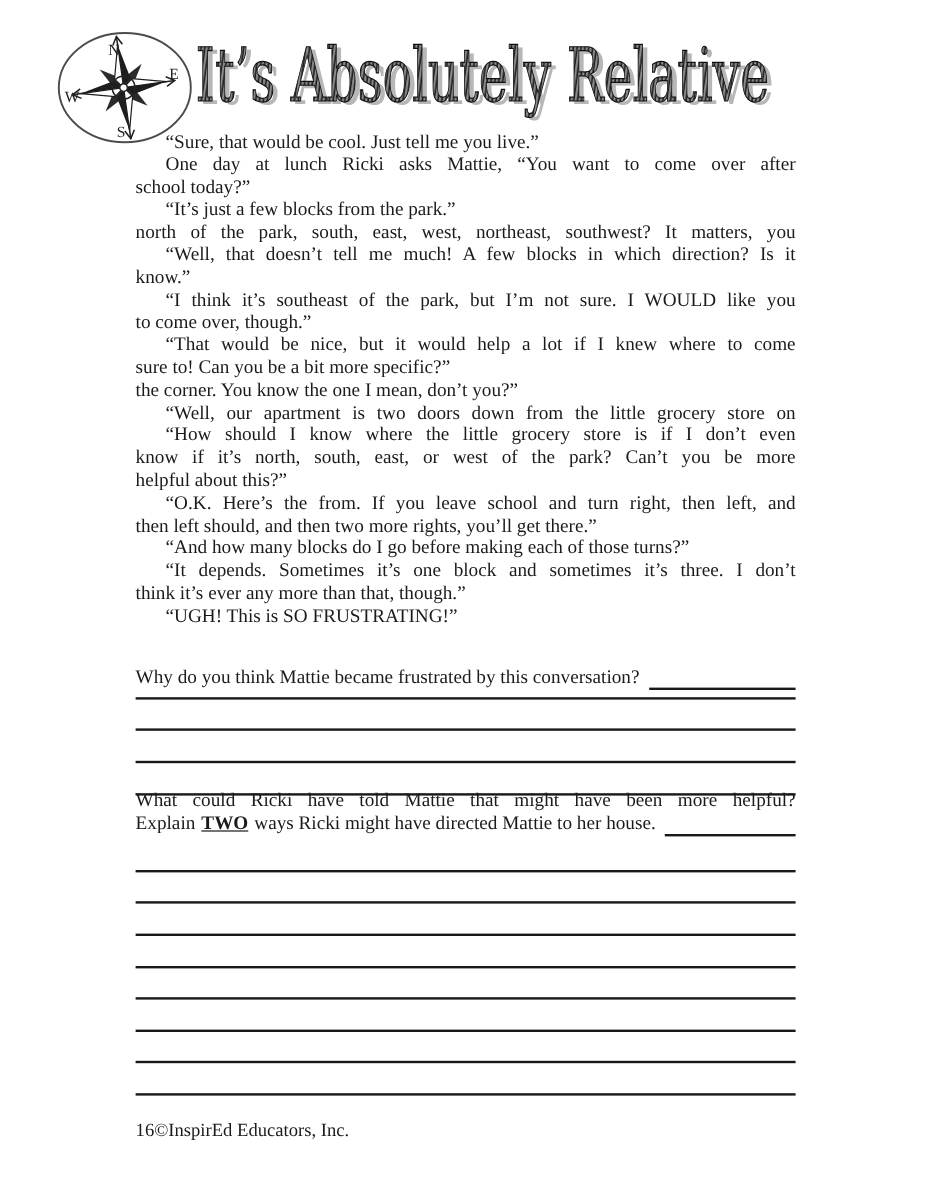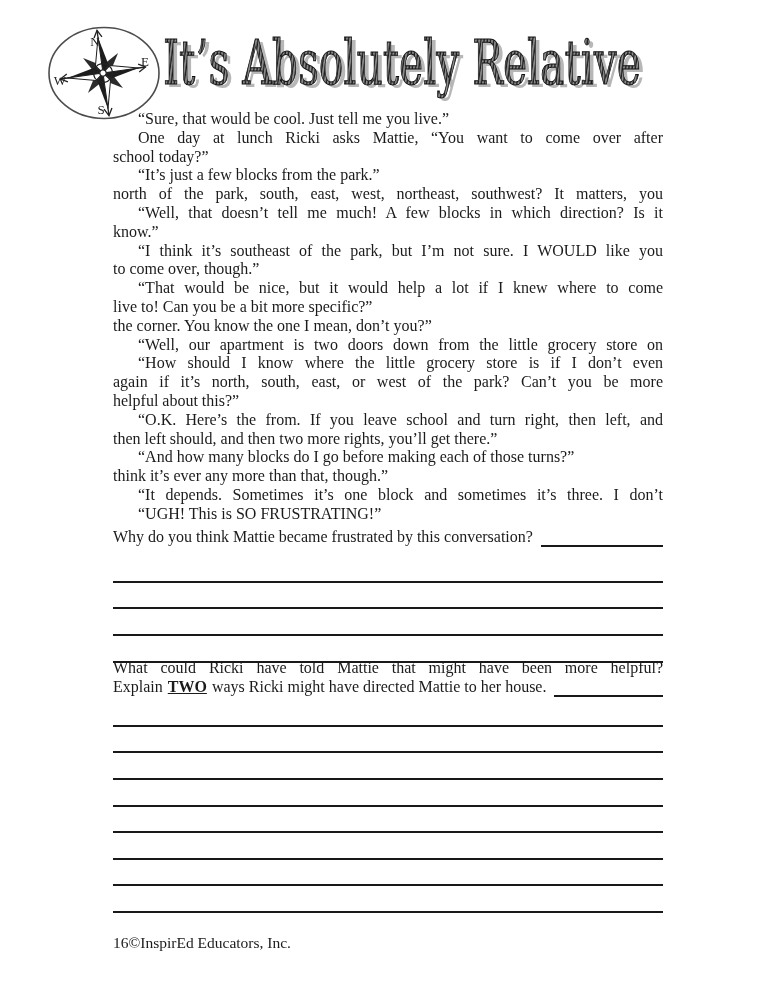--- a/index.html
+++ b/index.html
@@ -11,21 +11,21 @@
   .compass{position:absolute;left:46px;top:25px;}
   .title-wrap{position:absolute;left:162px;top:26px;}
   
   .story{position:absolute;left:113px;top:110px;width:550px;font-size:16px;line-height:18.8px;}
   .para{margin:0;}
   .line{text-align:justify;text-align-last:justify;}
   .line.first{text-indent:25px;}
   .line.last{text-align-last:left;}
   
   .qblock{position:absolute;left:113px;width:550px;font-size:16px;line-height:18.9px;}
-  .q1{top:528px;display:flex;align-items:flex-end;}
+  .q1{top:556px;display:flex;align-items:flex-end;}
   .qtext{white-space:nowrap;}
   .blank{flex:1;border-bottom:2px solid #191919;margin-left:8px;min-width:40px;}
   .q2{top:659px;display:block;}
   .q2-line1{text-align:justify;text-align-last:justify;}
   .q2-line2{display:flex;}
   .seg{white-space:nowrap;}
   .emph{font-weight:bold;text-decoration:underline;margin:0 5px;white-space:nowrap;}
   
   .answer-lines{position:absolute;left:113px;width:550px;}
   .q1-lines{top:556px;}
@@ -105,41 +105,41 @@
         <div class="line">north of the park, south, east, west, northeast, southwest? It matters, you</div>
         <div class="line first">“Well, that doesn’t tell me much! A few blocks in which direction? Is it</div>
         <div class="line last">know.”</div>
       </div>
       <div class="para">
         <div class="line first">“I think it’s southeast of the park, but I’m not sure. I WOULD like you</div>
         <div class="line last">to come over, though.”</div>
       </div>
       <div class="para">
         <div class="line first">“That would be nice, but it would help a lot if I knew where to come</div>
-        <div class="line last">live to! Can you be a bit more specific?”</div>
+        <div class="line last">sure to! Can you be a bit more specific?”</div>
       </div>
       <div class="para">
         <div class="line last">the corner. You know the one I mean, don’t you?”</div>
         <div class="line first">“Well, our apartment is two doors down from the little grocery store on</div>
       </div>
       <div class="para">
         <div class="line first">“How should I know where the little grocery store is if I don’t even</div>
-        <div class="line">again if it’s north, south, east, or west of the park? Can’t you be more</div>
+        <div class="line">know if it’s north, south, east, or west of the park? Can’t you be more</div>
         <div class="line last">helpful about this?”</div>
       </div>
       <div class="para">
         <div class="line first">“O.K. Here’s the from. If you leave school and turn right, then left, and</div>
         <div class="line last">then left should, and then two more rights, you’ll get there.”</div>
       </div>
       <div class="para">
         <div class="line first last">“And how many blocks do I go before making each of those turns?”</div>
       </div>
       <div class="para">
+        <div class="line first">“It depends. Sometimes it’s one block and sometimes it’s three. I don’t</div>
         <div class="line last">think it’s ever any more than that, though.”</div>
-        <div class="line first">“It depends. Sometimes it’s one block and sometimes it’s three. I don’t</div>
       </div>
       <div class="para">
         <div class="line first last">“UGH! This is SO FRUSTRATING!”</div>
       </div>
     </div>
 
   <div class="qblock q1">
     <span class="qtext">Why do you think Mattie became frustrated by this conversation?</span>
     <span class="blank"></span>
   </div>

